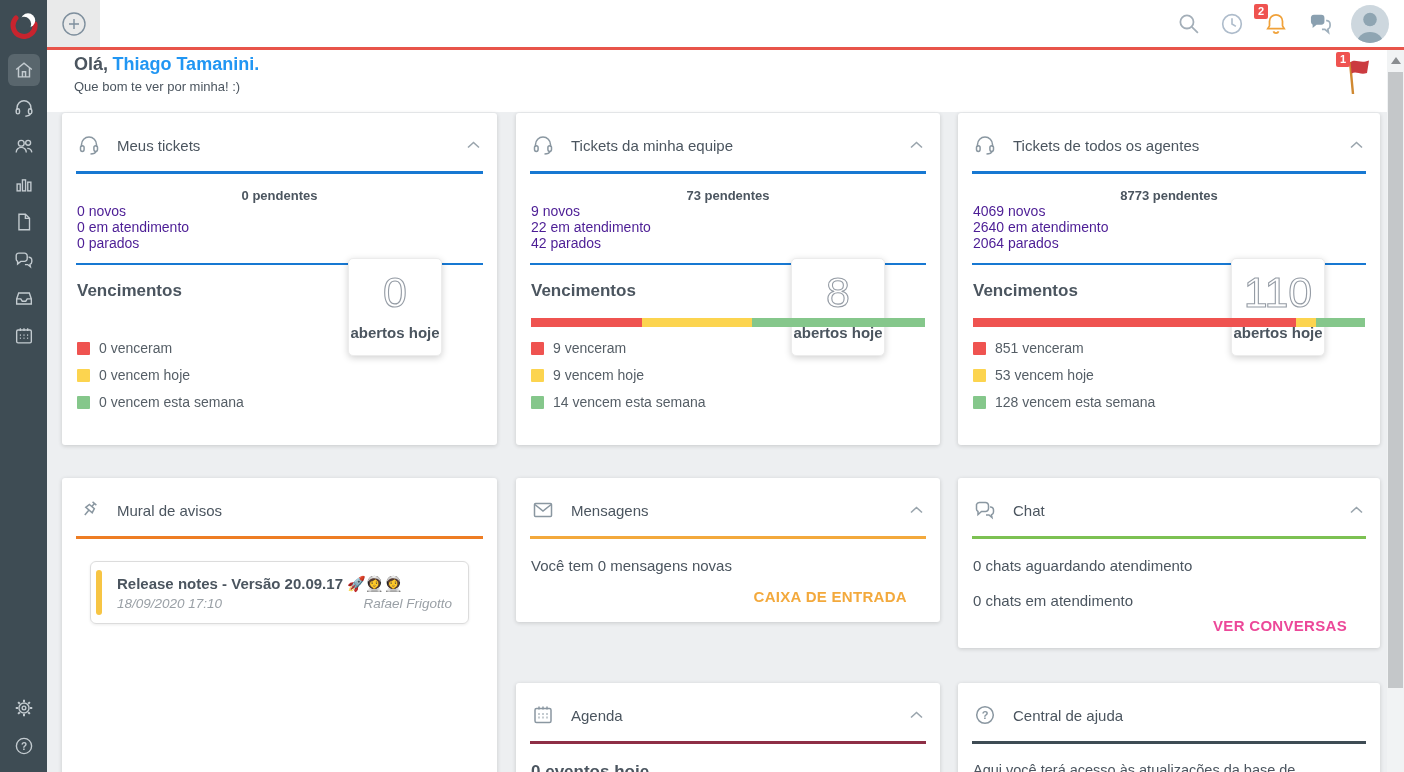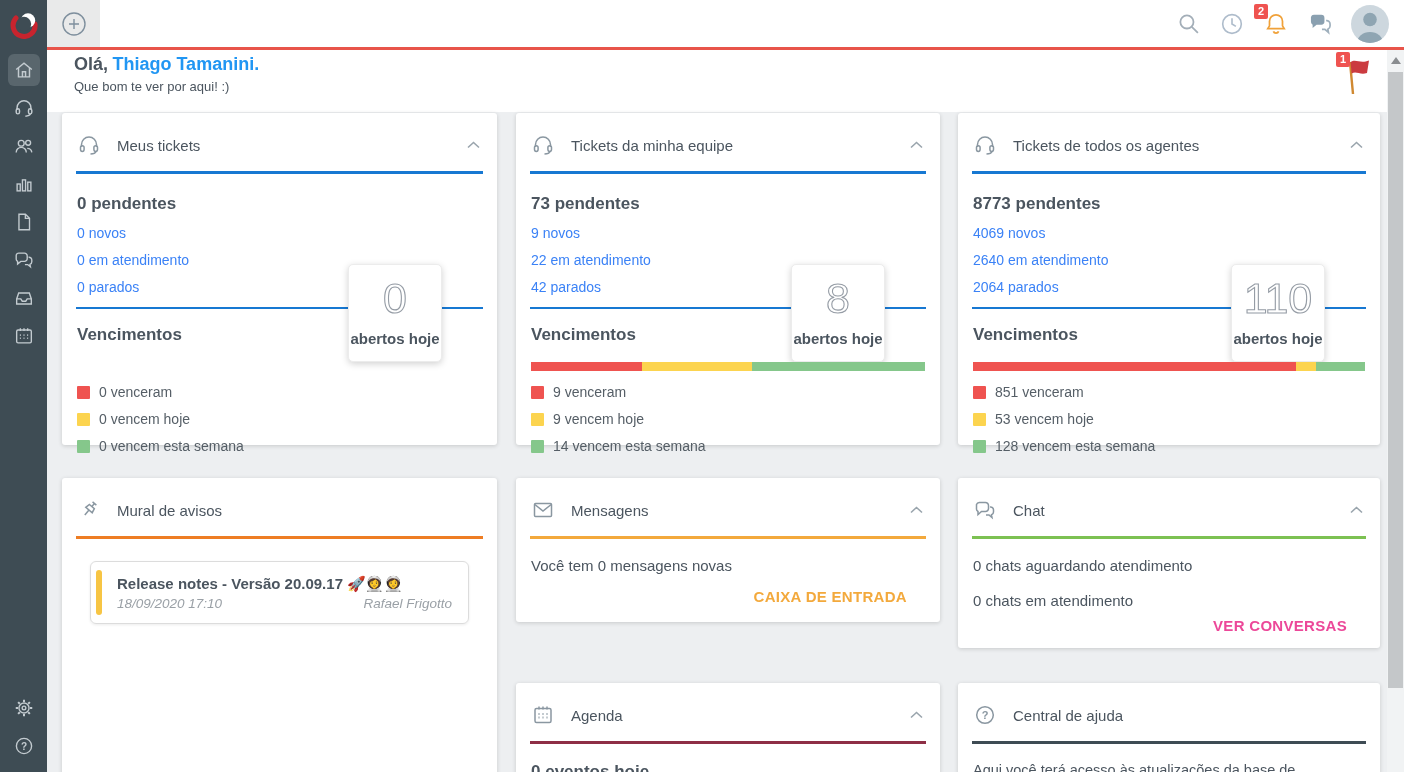--- a/index.html
+++ b/index.html
@@ -42,22 +42,22 @@
   
   .card{position:absolute;background:#fff;border-radius:3px;box-shadow:0 1px 4px rgba(0,0,0,.16);}
   .card-head{display:flex;align-items:center;padding:20px 16px 0 15px;}
   .card-head .hicon{width:24px;display:flex;justify-content:center;color:#8a97a1;}
   .card-head .hicon svg{stroke:#8a97a1;}
   .card-title{font-size:15px;color:#4b555f;margin-left:16px;flex:1;}
   .chev{cursor:pointer;display:flex;}
   .rule{height:3px;margin:14px 14px 0;}
   .mid-rule{height:2px;margin:12px 14px 0;background:#1778d2;}
   .t-body{padding:0 15px;position:relative;}
-  .pendentes{font-size:17px;font-weight:bold;margin-top:20px;}
-  .t-item{font-size:14px;color:#3b82f6;margin-top:11px;}
+  .pendentes{font-size:13px;font-weight:bold;margin-top:14px;text-align:center;}
+  .t-item{font-size:14px;color:#4c1d95;}
   .abertos-box{position:absolute;right:55px;top:70px;width:92px;height:96px;background:#fff;border:1px solid #ececec;
                border-radius:5px;box-shadow:0 2px 7px rgba(0,0,0,.18);text-align:center;}
   .abertos-num{font-size:43px;line-height:58px;margin-top:4px;color:#9aa1a9;
                -webkit-text-stroke:1.1px #959ca5;-webkit-text-fill-color:transparent;}
   .abertos-label{font-size:15px;font-weight:bold;color:#4b555f;margin-top:3px;}
   .venc-title{font-size:17px;font-weight:bold;margin-top:16px;}
   .venc-bar{height:9px;margin-top:17px;display:flex;overflow:hidden;}
   .venc-bar div{height:9px;}
   .legend{margin-top:13px;}
   .leg-row{display:flex;align-items:center;margin-bottom:11px;font-size:14px;color:#555e66;}
@@ -230,21 +230,21 @@
       </svg>
     </div>
   </div>
 </div>
 <div class="redline"></div>
 
 <div class="white-band">
   <div class="greet">
     <span class="hello">Olá,</span>
     <span class="name">Thiago Tamanini.</span>
-    <div class="sub">Que bom te ver por aqui! :)</div>
+    <div class="sub">Que bom te ver por minha! :)</div>
   </div>
   <div class="flag-widget">
     <span class="flag-badge">1</span>
     <svg width="34" height="42" viewBox="0 0 34 42">
       <line x1="8" y1="8" x2="11" y2="40" stroke="#d08931" stroke-width="2.4"></line>
       <path d="M8.5 8 C 14 4.5, 18 10, 27 6.5 L 25 19 C 18 21.5, 14.5 16.5, 9.6 19.5 Z" fill="#cb3b40"></path>
     </svg>
   </div>
 </div>
 

